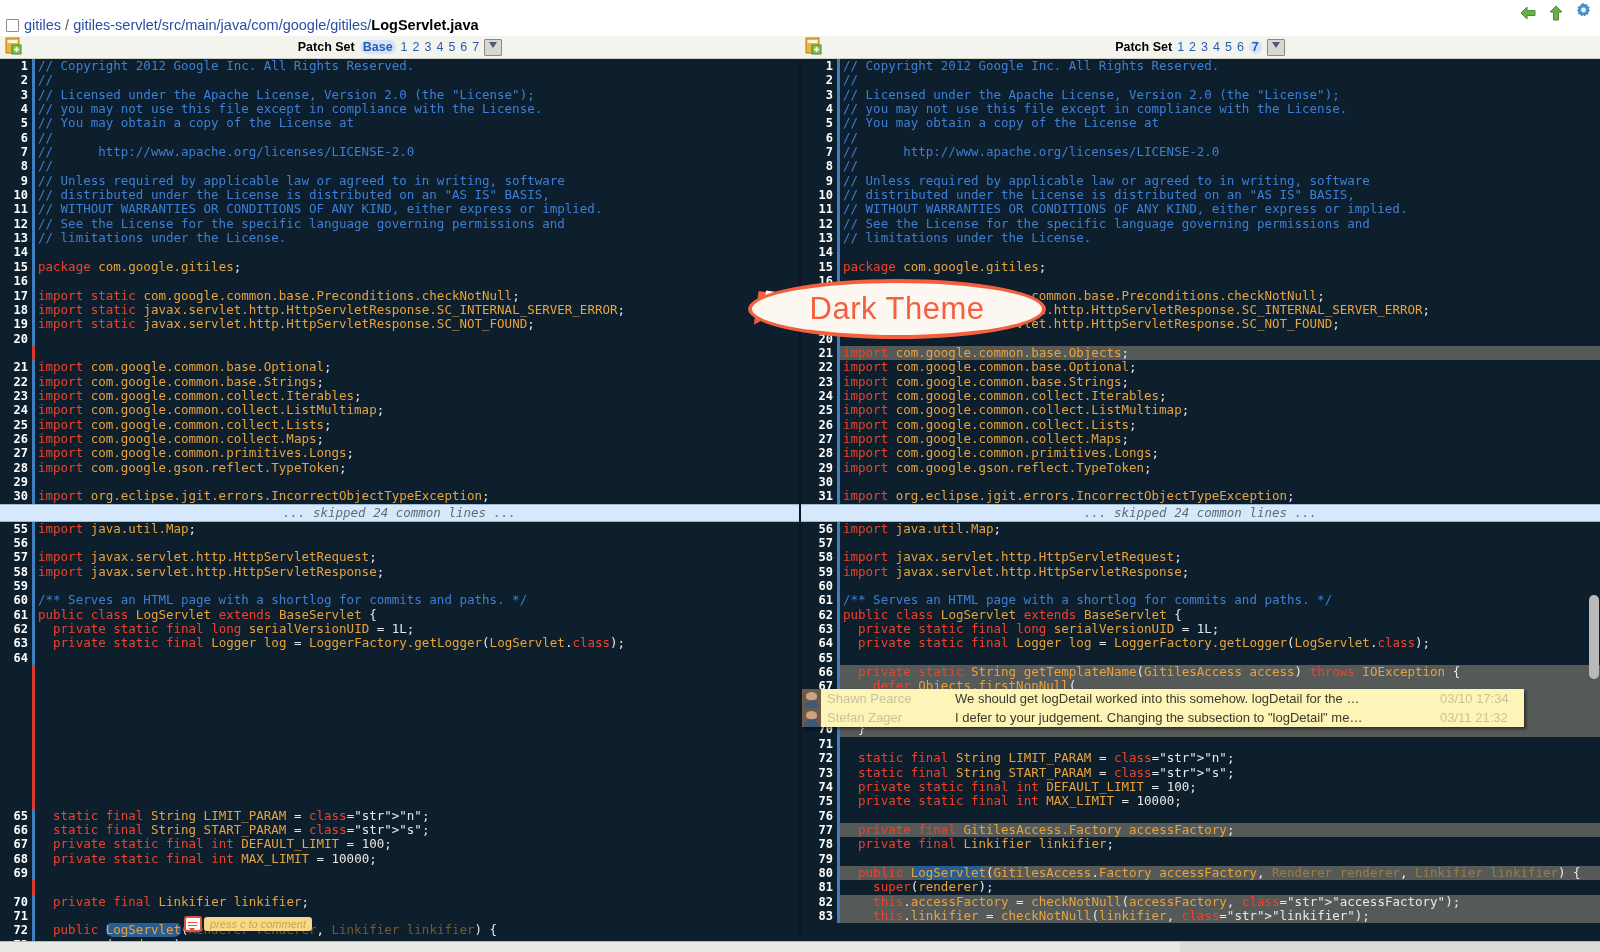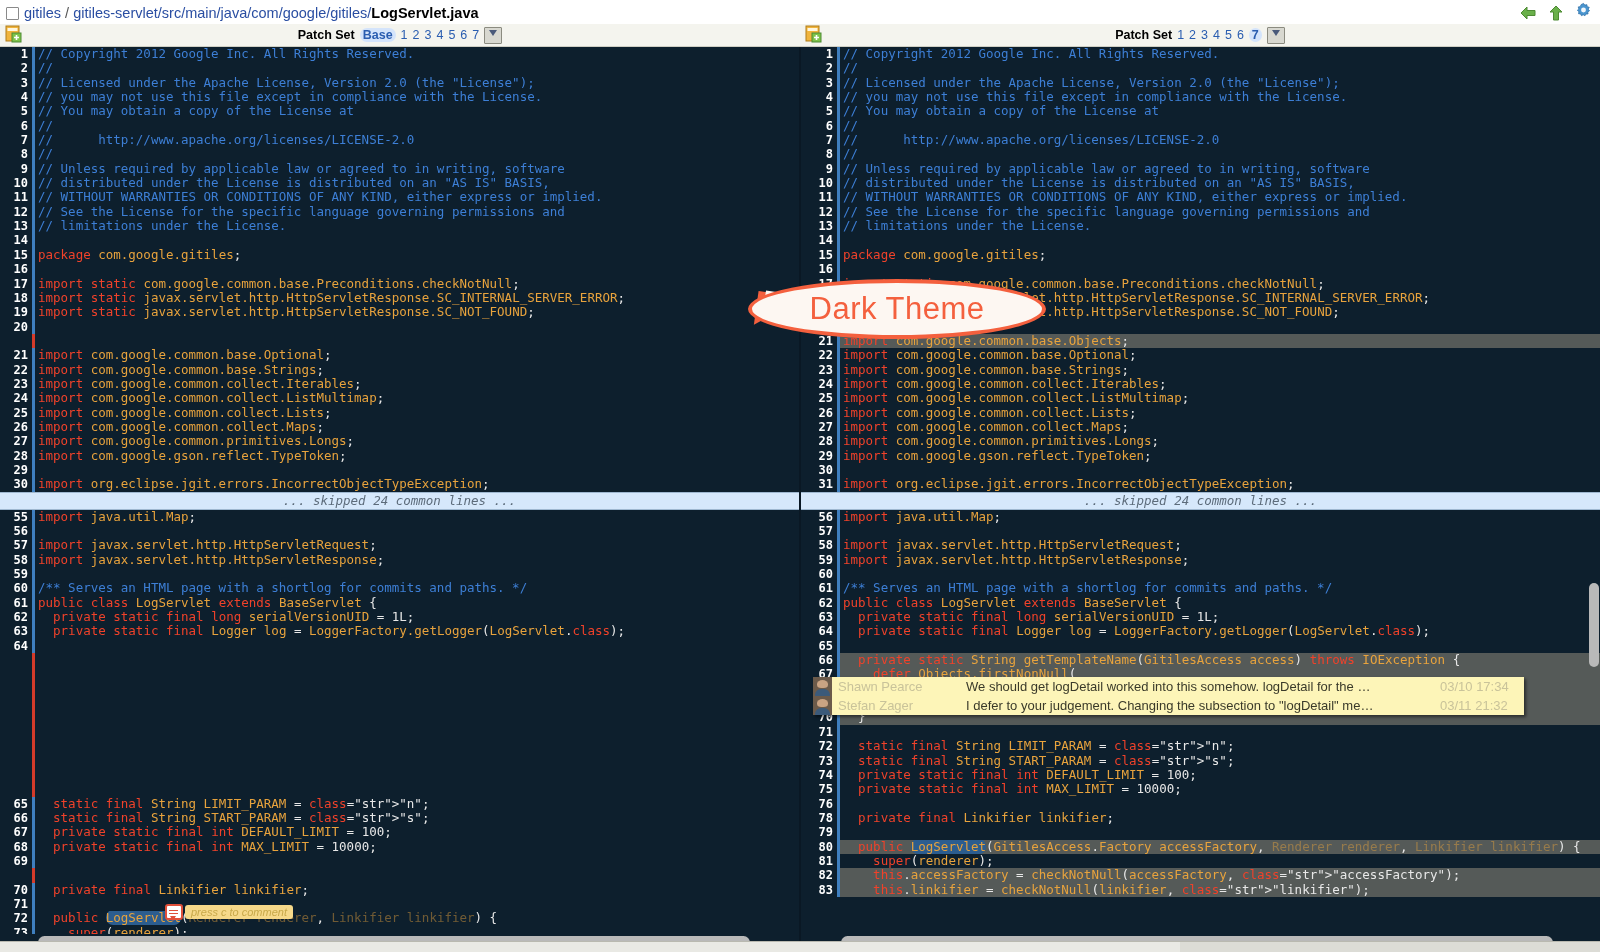--- a/index.html
+++ b/index.html
@@ -1,19 +1,19 @@
 <!DOCTYPE html>
 <html><head>
 <meta charset="utf-8">
 <style>
   html,body{margin:0;padding:0;background:#fff;}
   body{width:1600px;height:952px;overflow:hidden;font-family:"Liberation Sans",sans-serif;}
 
   
-  .hdr{height:22px;display:flex;align-items:center;padding:2px 0 0 6px;background:#fff;
+  .hdr{height:22px;display:flex;align-items:center;padding:14px 0 0 6px;background:#fff;
        border-bottom:0;position:relative;}
   .hdr-check{width:11px;height:11px;border:1px solid #8a8a8a;background:#fff;margin-right:5px;border-radius:1px;}
   .crumb{font-size:14.5px;color:#2a4ea2;white-space:nowrap;}
   .crumb .sep{color:#555;}
   .crumb .cur{color:#000;font-weight:bold;}
   .hdr-icons{position:absolute;right:8px;top:2px;display:flex;align-items:center;gap:10px;}
 
   .psbar{height:22px;display:flex;background:#f4f4ee;border-bottom:1px solid #cfcfc4;position:relative;}
   .ps-half{width:50%;position:relative;display:flex;}
   .ps-half.right{border-left:0px;}
@@ -52,21 +52,21 @@
   .hlg{background:#f5c400;color:#1d7a32;}
   .sel{background:#2c5d8f;border-radius:7px;}
   .dim{opacity:.45;}
 
   .skip{background:#d6e8fb;color:#5c6b7a;font-style:italic;text-align:center;
         height:16px;line-height:16px;font-size:12.5px;
         font-family:"DejaVu Sans Mono","Liberation Mono",monospace;
         border-top:1px solid #9fb8d0;border-bottom:1px solid #9fb8d0;}
 
   
-  .cmtbox{position:absolute;left:12px;right:76px;box-shadow:2px 2px 3px rgba(0,0,0,.5);}
+  .cmtbox{position:absolute;left:1px;right:76px;box-shadow:2px 2px 3px rgba(0,0,0,.5);}
   .cmt{display:flex;align-items:center;background:#fdf5b8;height:19px;font-size:13px;
        font-family:"Liberation Sans",sans-serif;}
   .cmt .av{width:19px;height:19px;background:#6b5a4a;flex:0 0 19px;overflow:hidden;position:relative;}
   .cmt .av:after{content:"";position:absolute;left:4px;top:3px;width:11px;height:8px;border-radius:50% 50% 40% 40%;background:#c9a383;}
   .cmt .av:before{content:"";position:absolute;left:2px;top:12px;width:15px;height:8px;border-radius:6px 6px 0 0;background:#3b5a7a;}
   .cmt .who{width:128px;color:#c9c39a;padding-left:6px;white-space:nowrap;overflow:hidden;}
   .cmt .msg{flex:1;color:#3a3a2a;white-space:nowrap;overflow:hidden;}
   .cmt .when{width:84px;color:#c9c39a;text-align:left;white-space:nowrap;}
 
   
@@ -237,21 +237,21 @@
         <div class="row"><div class="ln">67</div><div class="gut blue"></div><div class="code">  <span class="kw">private</span> <span class="kw">static</span> <span class="kw">final</span> <span class="kw">int</span> <span class="id">DEFAULT_LIMIT</span> = 100;</div></div>
         <div class="row"><div class="ln">68</div><div class="gut blue"></div><div class="code">  <span class="kw">private</span> <span class="kw">static</span> <span class="kw">final</span> <span class="kw">int</span> <span class="id">MAX_LIMIT</span> = 10000;</div></div>
         <div class="row"><div class="ln">69</div><div class="gut blue"></div><div class="code"></div></div>
         <div class="row"><div class="ln"></div><div class="gut red"></div><div class="code"></div></div>
         <div class="row"><div class="ln">70</div><div class="gut blue"></div><div class="code">  <span class="kw">private</span> <span class="kw">final</span> <span class="id">Linkifier</span> <span class="id">linkifier</span>;</div></div>
         <div class="row"><div class="ln">71</div><div class="gut blue"></div><div class="code"></div></div>
         <div class="row"><div class="ln">72</div><div class="gut blue"></div><div class="code">  <span class="kw">public</span> <span class="sel id">LogServlet</span>(<span class="id dim">Renderer renderer</span>, <span class="id dim">Linkifier linkifier</span>) {</div></div>
         <div class="row"><div class="ln">73</div><div class="gut blue"></div><div class="code">    <span class="kw">super</span>(<span class="id">renderer</span>);</div></div>
         <div class="row"><div class="ln"></div><div class="gut red"></div><div class="code"></div></div>
       </div>
-    <div class="presc" style="left:165px;top:857px;">
+    <div class="presc" style="left:184px;top:857px;">
       <span class="bub">
           <i></i>
         </span>
       <span class="tt">press c to comment</span>
     </div>
     <div class="scrolltrack"></div>
     <div class="hscroll" style="left:38px;width:712px;"></div>
   </div>
 
   <div class="pane right">
@@ -304,20 +304,21 @@
         <div class="row chg"><div class="ln">67</div><div class="gut blue"></div><div class="code">    <span class="kw">defer</span> <span class="id">Objects.firstNonNull</span>(</div></div>
         <div class="row chg"><div class="ln">68</div><div class="gut blue"></div><div class="code"><span class="pl">        </span><span class="id">access</span>.<span class="id">getConfig</span>().<span class="id">getString</span>(<span class="hlg">"command"</span><span class="hl">, </span><span class="hlg">"log"</span><span class="hl">, </span><span class="hlg">"soyTemplate"</span>),</div></div>
         <div class="row chg"><div class="ln">69</div><div class="gut blue"></div><div class="code">        <span <span="" class="kw">class</span>="str"&gt;"gitiles.logDetail");</div></div>
         <div class="row chg"><div class="ln">70</div><div class="gut blue"></div><div class="code">  }</div></div>
         <div class="row"><div class="ln">71</div><div class="gut blue"></div><div class="code"></div></div>
         <div class="row"><div class="ln">72</div><div class="gut blue"></div><div class="code">  <span class="kw">static</span> <span class="kw">final</span> <span class="id">String</span> <span class="id">LIMIT_PARAM</span> = <span <span="" class="kw">class</span>="str"&gt;"n";</div></div>
         <div class="row"><div class="ln">73</div><div class="gut blue"></div><div class="code">  <span class="kw">static</span> <span class="kw">final</span> <span class="id">String</span> <span class="id">START_PARAM</span> = <span <span="" class="kw">class</span>="str"&gt;"s";</div></div>
         <div class="row"><div class="ln">74</div><div class="gut blue"></div><div class="code">  <span class="kw">private</span> <span class="kw">static</span> <span class="kw">final</span> <span class="kw">int</span> <span class="id">DEFAULT_LIMIT</span> = 100;</div></div>
         <div class="row"><div class="ln">75</div><div class="gut blue"></div><div class="code">  <span class="kw">private</span> <span class="kw">static</span> <span class="kw">final</span> <span class="kw">int</span> <span class="id">MAX_LIMIT</span> = 10000;</div></div>
         <div class="row"><div class="ln">76</div><div class="gut blue"></div><div class="code"></div></div>
+        <div class="row chg"><div class="ln">77</div><div class="gut blue"></div><div class="code">  <span class="kw">private</span> <span class="kw">final</span> <span class="id">GitilesAccess.Factory</span> <span class="id">accessFactory</span>;</div></div>
         <div class="row"><div class="ln">78</div><div class="gut blue"></div><div class="code">  <span class="kw">private</span> <span class="kw">final</span> <span class="id">Linkifier</span> <span class="id">linkifier</span>;</div></div>
         <div class="row"><div class="ln">79</div><div class="gut blue"></div><div class="code"></div></div>
         <div class="row chg"><div class="ln">80</div><div class="gut blue"></div><div class="code">  <span class="kw">public</span> <span class="sel id">LogServlet</span>(<span class="id">GitilesAccess</span>.<span class="id">Factory</span> <span class="id">accessFactory</span>, <span class="id dim">Renderer renderer</span>, <span class="id dim">Linkifier linkifier</span>) {</div></div>
         <div class="row"><div class="ln">81</div><div class="gut blue"></div><div class="code">    <span class="kw">super</span>(<span class="id">renderer</span>);</div></div>
         <div class="row chg"><div class="ln">82</div><div class="gut blue"></div><div class="code">    <span class="kw">this</span>.<span class="id">accessFactory</span> = <span class="id">checkNotNull</span>(<span class="id">accessFactory</span>, <span <span="" class="kw">class</span>="str"&gt;"accessFactory");</div></div>
         <div class="row chg"><div class="ln">83</div><div class="gut blue"></div><div class="code">    <span class="kw">this</span>.<span class="id">linkifier</span> = <span class="id">checkNotNull</span>(<span class="id">linkifier</span>, <span <span="" class="kw">class</span>="str"&gt;"linkifier");</div></div>
       </div>
 
     <div class="cmtbox" style="top:630px;" id="cmtbox">
         <div class="cmt">

